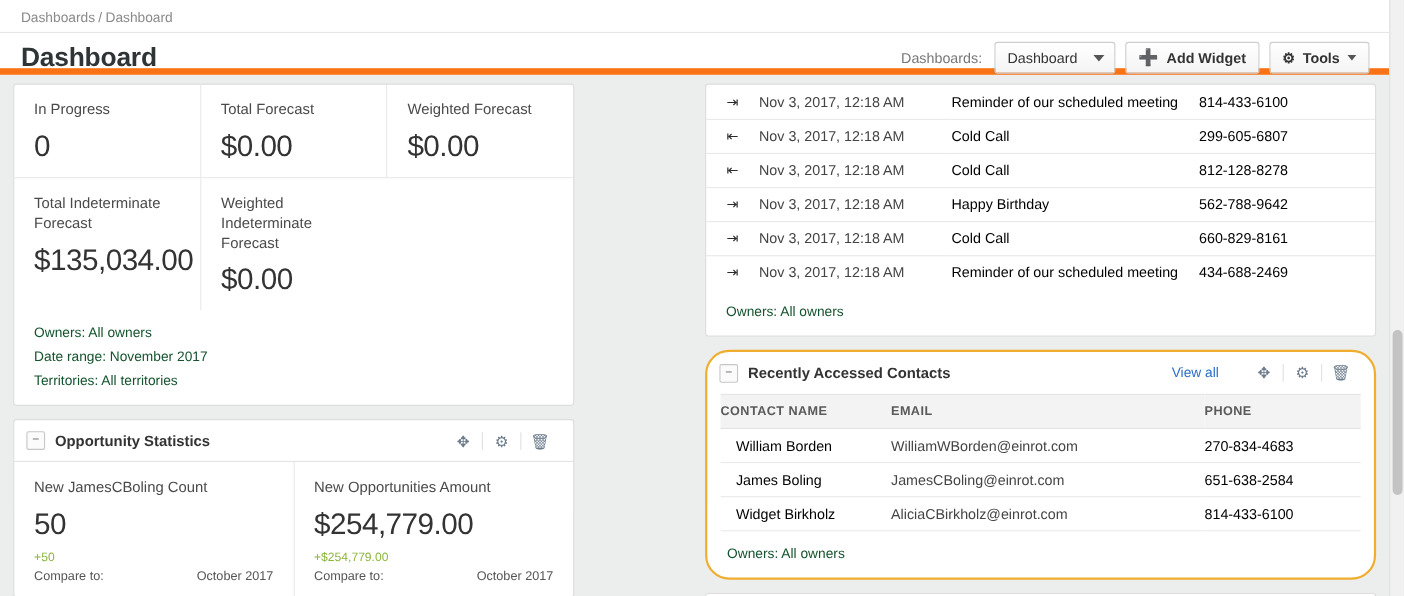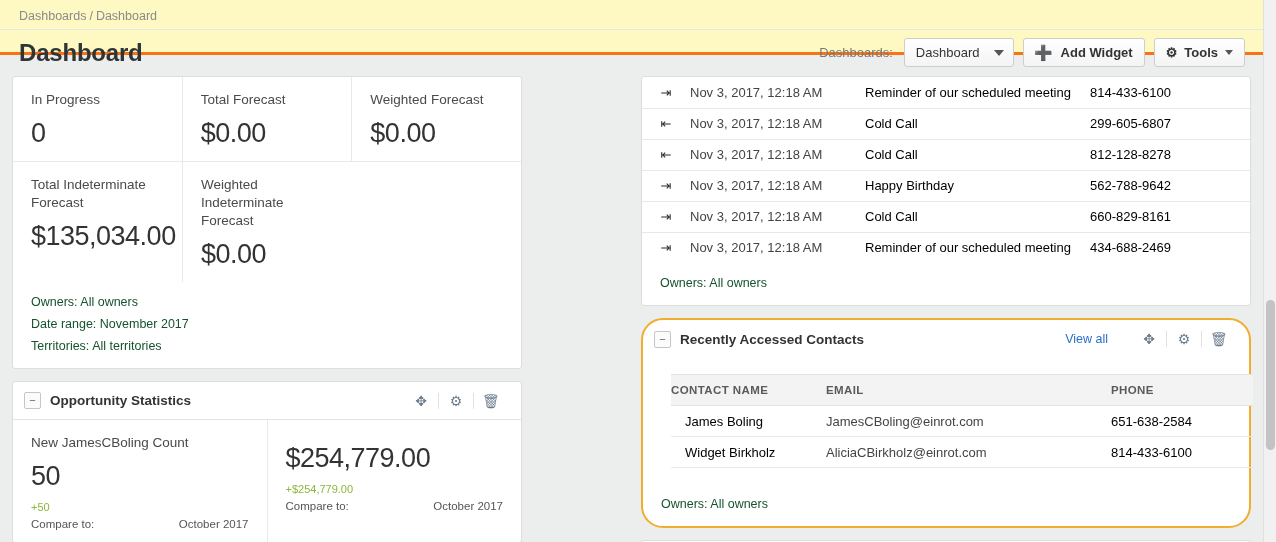--- a/index.html
+++ b/index.html
@@ -6,23 +6,23 @@
   html, body {
     width: 1276px; height: 542px;
     background: #eceded;
     font-family: "Liberation Sans", sans-serif;
     overflow: hidden;
   }
   .page { position: relative; width: 1276px; height: 542px; }
 
   
   .topbar {
-    position: absolute; top: 0; left: 0; width: 1263px; height: 55px;
-    background: #fef9c3; z-index: 20;
-    border-bottom: 3px solid #f97316;
+    position: absolute; top: 0; left: 0; width: 1263px; height: 68px;
+    background: #ffffff; z-index: 20;
+    border-bottom: 6px solid #f97316;
   }
   .breadcrumb {
     height: 30px; padding: 9px 0 0 19px;
     font-size: 12.5px; color: #8a8a8a;
     border-bottom: 1px solid #e6e6e6;
     white-space: nowrap;
   }
   .breadcrumb .sep { margin: 0 3px; }
   .titlerow {
     position: relative; height: 45px; padding: 0 18px 0 19px;
@@ -111,21 +111,21 @@
     border-top: 1px solid #e8e8e8; padding: 0; height: 31px;
     font-size: 13px; color: #444; vertical-align: middle;
   }
   .tbl-activity tr:first-child td { border-top: none; }
   td.c-icon { width: 48px; text-align: center; color: #2b2b2b; }
   td.c-date { width: 175px; white-space: nowrap; }
   td.c-subject { }
   td.c-phone { width: 160px; }
   .lnk { color: #000000; text-decoration: none; cursor: pointer; }
 
-  .tbl-contacts { margin: 16px; }
+  .tbl-contacts { margin: 0; }
   .tbl-contacts th {
     background: #f3f3f3; border-top: 1px solid #e3e3e3; border-bottom: 1px solid #e3e3e3;
     font-size: 11.5px; font-weight: bold; color: #5a5a5a;
     letter-spacing: .4px; text-align: left; padding: 9px 0 9px 0; height: 31px;
   }
   .tbl-contacts td {
     border-bottom: 1px solid #eaeaea; height: 31px;
     font-size: 13px; color: #444; vertical-align: middle;
   }
   .cc-name { width: 155px; padding-left: 14px; }
@@ -230,20 +230,21 @@
           <div class="metric">
             <div class="m-label">New JamesCBoling Count</div>
             <div class="m-value">50</div>
             <div class="m-delta">+50</div>
             <div class="m-compare">
               <span>Compare to:</span>
               <span>October 2017</span>
             </div>
           </div>
           <div class="metric">
+            <div class="m-label">New Opportunities Amount</div>
             <div class="m-value">$254,779.00</div>
             <div class="m-delta">+$254,779.00</div>
             <div class="m-compare">
               <span>Compare to:</span>
               <span>October 2017</span>
             </div>
           </div>
         </div>
       </div>
 
@@ -313,20 +314,25 @@
         <div class="tbl-wrap">
           <table class="tbl-contacts">
             <thead>
               <tr>
                 <th class="cc-name">CONTACT NAME</th>
                 <th class="cc-email">EMAIL</th>
                 <th class="cc-phone">PHONE</th>
               </tr>
             </thead>
             <tbody>
+              <tr>
+                <td class="cc-name"><span class="lnk">William Borden</span></td>
+                <td class="cc-email">WilliamWBorden@einrot.com</td>
+                <td class="cc-phone"><span class="lnk">270-834-4683</span></td>
+              </tr>
               <tr>
                 <td class="cc-name"><span class="lnk">James Boling</span></td>
                 <td class="cc-email">JamesCBoling@einrot.com</td>
                 <td class="cc-phone"><span class="lnk">651-638-2584</span></td>
               </tr>
               <tr>
                 <td class="cc-name"><span class="lnk">Widget Birkholz</span></td>
                 <td class="cc-email">AliciaCBirkholz@einrot.com</td>
                 <td class="cc-phone"><span class="lnk">814-433-6100</span></td>
               </tr>

